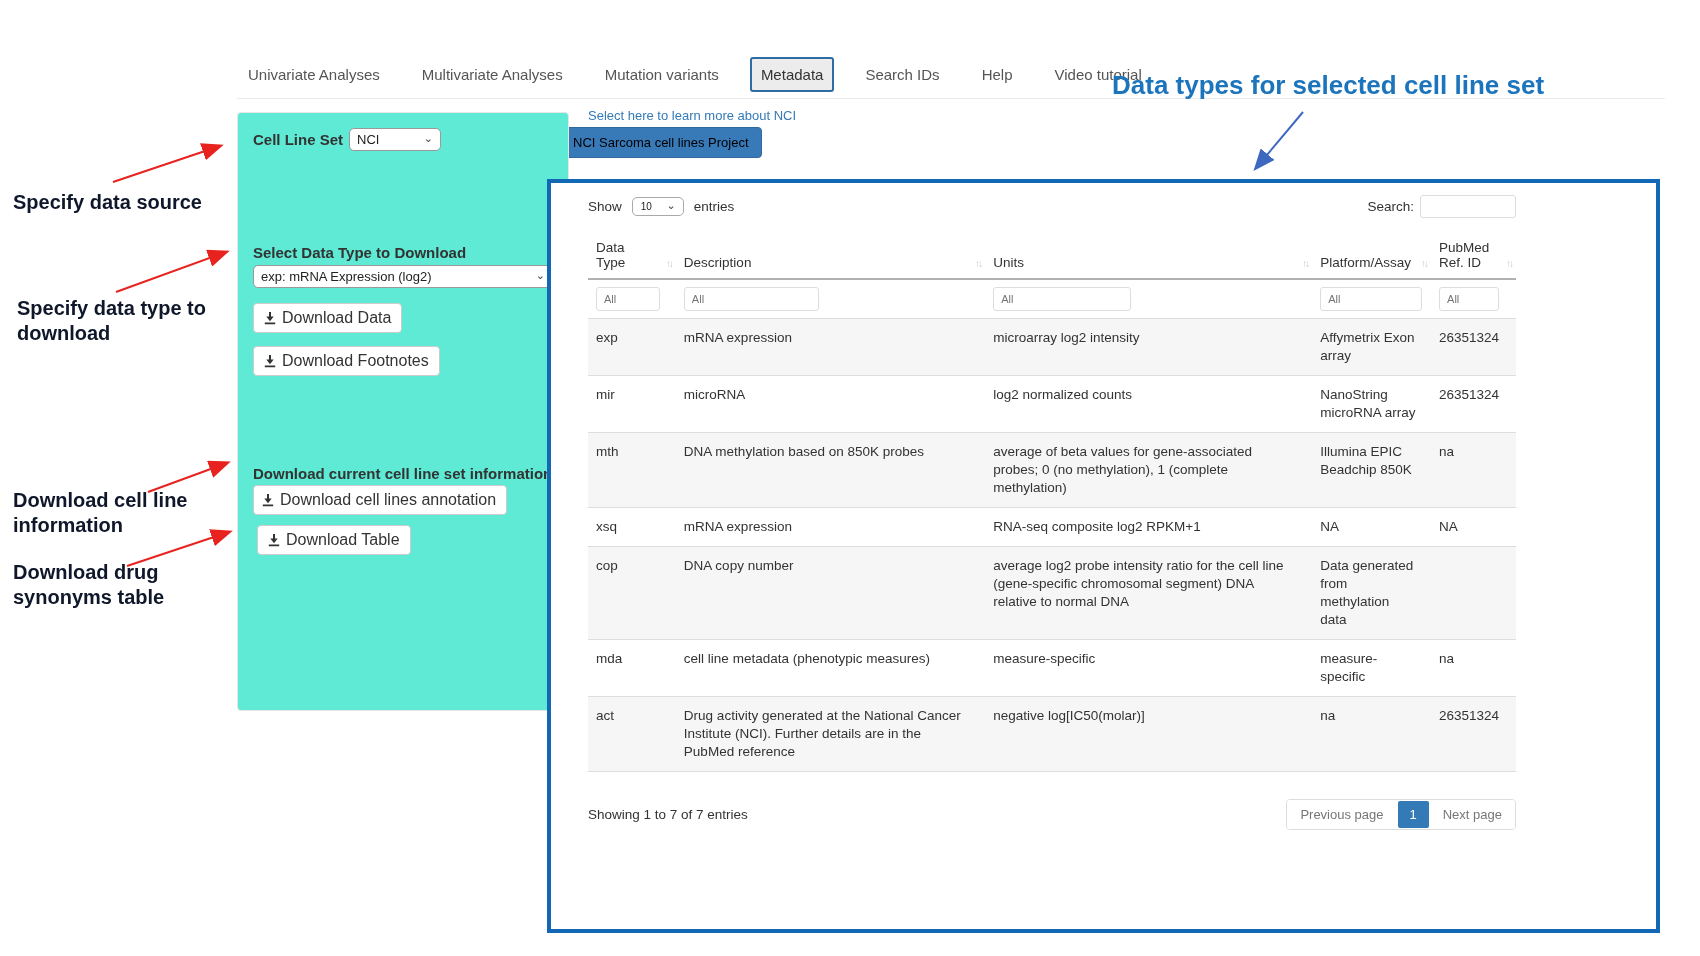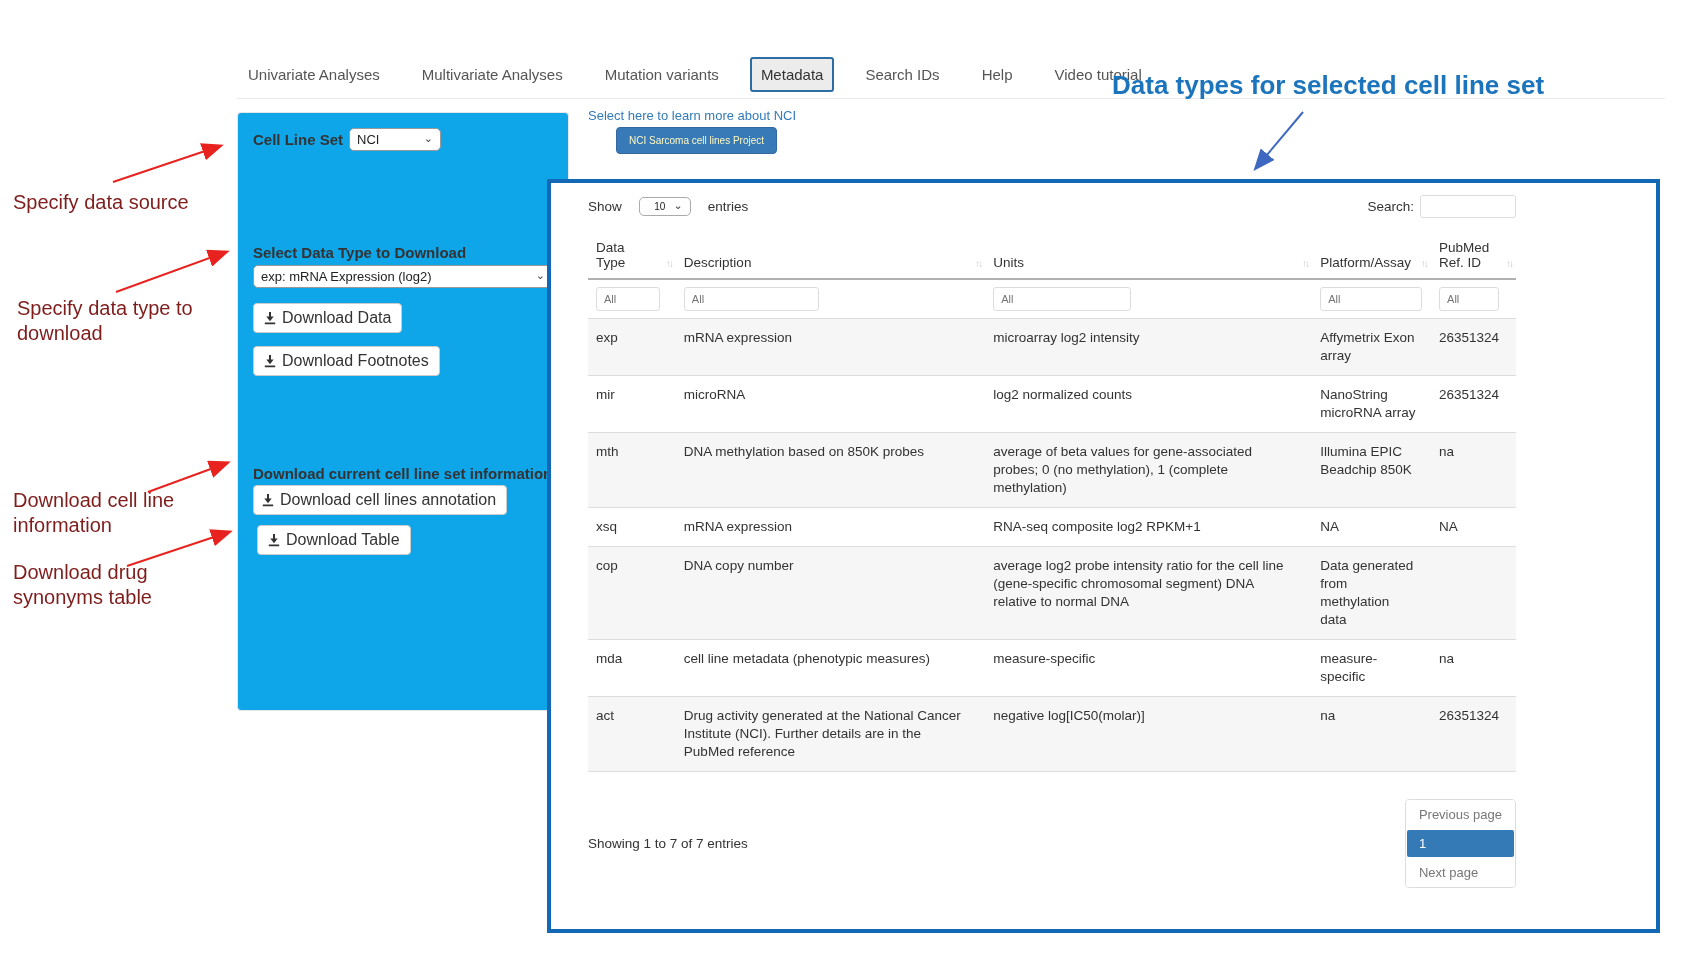--- a/index.html
+++ b/index.html
@@ -5,73 +5,73 @@
   * { margin:0; padding:0; box-sizing:border-box; }
   body { background:#fff; font-family:"Liberation Sans", sans-serif; }
   .page { position:relative; width:1700px; height:956px; background:#fff; overflow:hidden; }
 
   
   .nav { position:absolute; left:237px; top:57px; right:35px; display:flex; align-items:center; gap:20px; border-bottom:1px solid #ebebeb; padding-bottom:6px; }
   .nav a { color:#555; font-size:15px; text-decoration:none; padding:7px 9px; border:2px solid transparent; white-space:nowrap; }
   .nav a.active { background:#ececec; border:2px solid #2e6da4; border-radius:3px; color:#333; }
 
   
-  .well { position:absolute; left:237px; top:112px; width:332px; height:599px; background:#0ea5e9; border:1px solid #e6e6e6; border-radius:4px; z-index:1; }
+  .well { position:absolute; left:237px; top:112px; width:332px; height:599px; background:#5eead4; border:1px solid #e6e6e6; border-radius:4px; z-index:1; }
   .well .row1 { position:absolute; left:15px; top:15px; display:flex; align-items:center; gap:6px; }
   .plabel { font-size:15px; font-weight:bold; color:#333; }
   .fake-select { position:relative; background:#fff; border:1px solid #999; border-radius:5px; font-size:13px; color:#222; padding:3px 22px 3px 7px; cursor:default; }
   .fake-select .chev { position:absolute; right:7px; top:50%; transform:translateY(-58%); font-size:11px; color:#444; }
   .sel-narrow { width:92px; }
   .sel-wide { position:absolute; left:15px; top:152px; width:300px; }
   .dtype-label { position:absolute; left:15px; top:131px; }
   .btn { display:inline-flex; align-items:center; gap:6px; background:#fff; border:1px solid #ccc; border-radius:4px; padding:5px 10px; font-size:16px; color:#333; cursor:pointer; }
   .btn svg { flex:0 0 auto; }
   .b-data { position:absolute; left:15px; top:190px; }
   .b-foot { position:absolute; left:15px; top:233px; }
   .h-info { position:absolute; left:15px; top:352px; }
   .b-annot { position:absolute; left:15px; top:372px;padding-left:8px; }
   .h-drug { position:absolute; left:15px; top:412px; width:302px; line-height:22px; }
   .h-drug .btn { vertical-align:middle; margin-left:4px; }
 
   
-  .red-note { position:absolute; color:#7f1d1d; font-weight:normal; font-size:20px; line-height:25px; }
+  .red-note { position:absolute; color:#0f172a; font-weight:bold; font-size:20px; line-height:25px; }
   .rn1 { left:13px; top:190px; width:210px; }
   .rn2 { left:17px; top:296px; width:220px; }
   .rn3 { left:13px; top:488px; width:195px; }
   .rn4 { left:13px; top:560px; width:195px; }
   .blue-note { position:absolute; left:1112px; top:70px; width:500px; color:#1c75bc; font-weight:bold; font-size:26px; }
   .overlay { position:absolute; left:0; top:0; pointer-events:none; z-index:5; }
 
   
   .learn-link { position:absolute; left:588px; top:108px; font-size:13px; color:#337ab7; text-decoration:none; }
-  .proj-btn { position:absolute; left:616px; top:127px; background:#3879b8; border:1px solid #30689f; color:#fef9c3; font-size:10px; padding:7px 12px; border-radius:4px; cursor:pointer; }
+  .proj-btn { position:absolute; left:560px; top:127px; background:#3879b8; border:1px solid #30689f; color:#000000; font-size:13px; padding:7px 12px; border-radius:4px; cursor:pointer; }
 
   
   .bluebox { position:absolute; left:547px; top:179px; width:1113px; height:754px; background:#fff; border:4px solid #1268b4; z-index:2; }
   .box-content { position:absolute; left:37px; top:12px; width:928px; }
   .controls { display:flex; justify-content:space-between; align-items:center; font-size:13.5px; color:#333; }
-  .show-group { display:flex; align-items:center; gap:17px;text-align:center; }
+  .show-group { display:flex; align-items:center; gap:10px; }
   .sel-len { width:52px; font-size:10px; padding:3px 18px 3px 8px; border-color:#aaa; }
   .search-group { display:flex; align-items:center; gap:6px; }
   .search-group input { width:96px; height:23px; border:1px solid #ddd; border-radius:3px; padding:2px 6px; font-size:12px; }
 
   table.dt { width:100%; border-collapse:collapse; margin-top:16px; font-size:13.5px; color:#333; }
   table.dt col.c1 { width:88px; } table.dt col.c2 { width:312px; } table.dt col.c3 { width:330px; }
   table.dt col.c4 { width:113px; } table.dt col.c5 { width:85px; }
   table.dt thead th { position:relative; text-align:left; font-weight:normal; vertical-align:bottom; padding:6px 20px 8px 8px; border-bottom:2px solid #b0b0b0; cursor:pointer; }
   .sort { position:absolute; right:4px; bottom:9px; font-size:10px; color:#c9c9c9; letter-spacing:-2px; }
   tr.filters td { padding:7px 8px; }
   tr.filters input { border:1px solid #ddd; border-radius:3px; height:24px; padding:2px 7px; font-size:11px; color:#777; }
   .f1 { width:64px; } .f2 { width:135px; } .f3 { width:138px; } .f4 { width:102px; } .f5 { width:60px; }
   table.dt tbody td { padding:10px 12px 10px 8px; border-top:1px solid #ddd; vertical-align:top; line-height:18px; }
   table.dt tbody tr:nth-child(odd) { background:#f6f6f6; }
   table.dt tbody tr:last-child td { border-bottom:1px solid #ddd; }
 
   .tfoot { display:flex; justify-content:space-between; align-items:center; margin-top:27px; font-size:13.5px; color:#333; }
-  .pager { display:flex; align-items:stretch; border:1px solid #ddd; border-radius:4px; overflow:hidden; background:#fff;flex-direction:column; }
+  .pager { display:flex; align-items:stretch; border:1px solid #ddd; border-radius:4px; overflow:hidden; background:#fff; }
   .pager .pg { font-size:13px; color:#777; padding:7px 13px; background:#fff; cursor:pointer; white-space:nowrap; }
   .pager .pg.current { background:#337ab7; color:#fff; margin:1px; border-radius:2px; padding:6px 12px; }
 </style>
 </head>
 <body>
 
 <div class="page">
 
   <div class="nav">
     <a href="#">Univariate Analyses</a>

